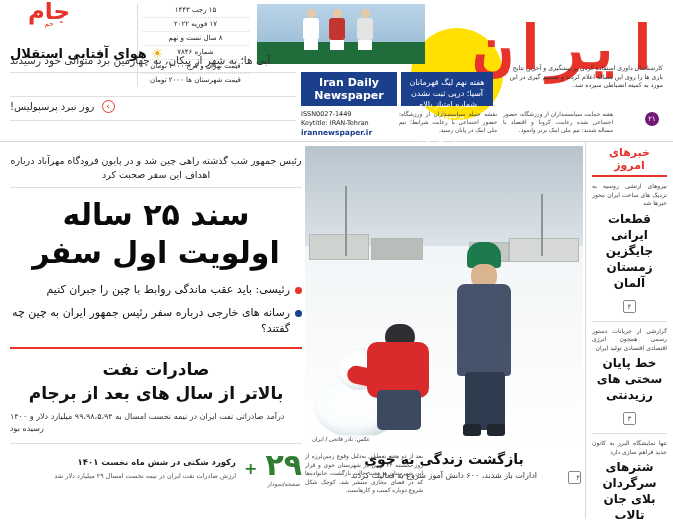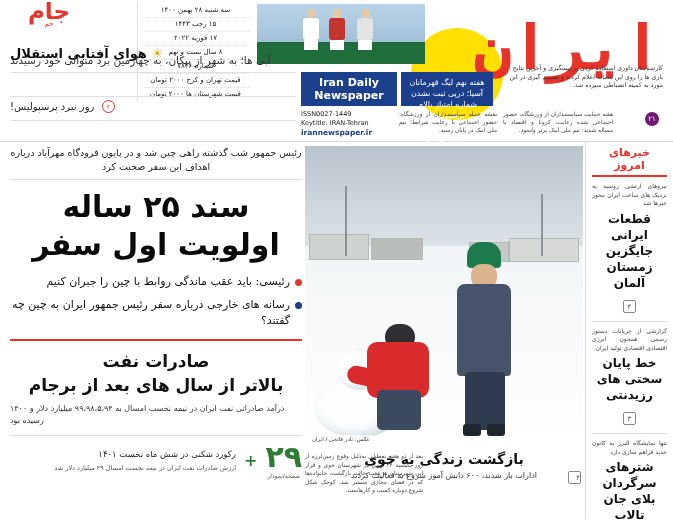--- a/index.html
+++ b/index.html
@@ -388,21 +388,21 @@
     text-align: justify;
   }
   .pg-photo {
     position: absolute;
     right: 2px; bottom: -2px;
   }
 
   
   .main-col {
     position: absolute;
-    top: 4px; left: 6px;
+    top: 12px; left: 6px;
     width: 300px;
     padding: 0 4px;
   }
   .kicker {
     font-size: 9.5px;
     line-height: 14px;
     color: #222;
     text-align: center;
     border-bottom: 1px solid #ddd;
     padding-bottom: 5px;
@@ -495,21 +495,20 @@
           <div class="legs"></div>
         </div>
       <div class="ply ply3">
           <div class="head"></div>
           <div class="body"></div>
           <div class="legs"></div>
         </div>
     </div>
 
     <div class="date-box">
-      <div>سه شنبه ۲۸ بهمن ۱۴۰۰</div>
       <div>۱۵ رجب ۱۴۴۳</div>
       <div>۱۷ فوریه ۲۰۲۲</div>
       <div>۸ سال نست و نهم</div>
       <div>شماره ۷۸۴۶</div>
       <div>قیمت تهران و کرج ۲۰۰۰ تومان</div>
       <div>قیمت شهرستان ها ۲۰۰۰ تومان</div>
     </div>
 
     <div class="top-right-red">
       <div class="rw">جام</div>
@@ -633,20 +632,20 @@
       <div class="sub-head">بالاتر از سال های بعد از برجام</div>
       <div class="sub-dek">درآمد صادراتی نفت ایران در نیمه نخست امسال به ۹۹،۹۸،۵،۹۴ میلیارد دلار و ۱۴۰۰ رسیده بود</div>
 
       <div class="num-card">
         <div style="text-align:center">
           <div class="num-big">۲۹</div>
           <div class="num-unit">صفحه/نمودار</div>
         </div>
         <span class="plus">+</span>
         <div class="num-txt">
-          <div style="font-weight:normal">رکورد شکنی در شش ماه نخست ۱۴۰۱</div>
+          <div style="font-weight:bold">رکورد شکنی در شش ماه نخست ۱۴۰۱</div>
           <div style="font-size:6.5px;color:#555;margin-top:2px">ارزش صادرات نفت ایران در نیمه نخست امسال ۲۹ میلیارد دلار شد</div>
         </div>
       </div>
     </div>
 
   </div>
 </div>
 
 </body></html>

